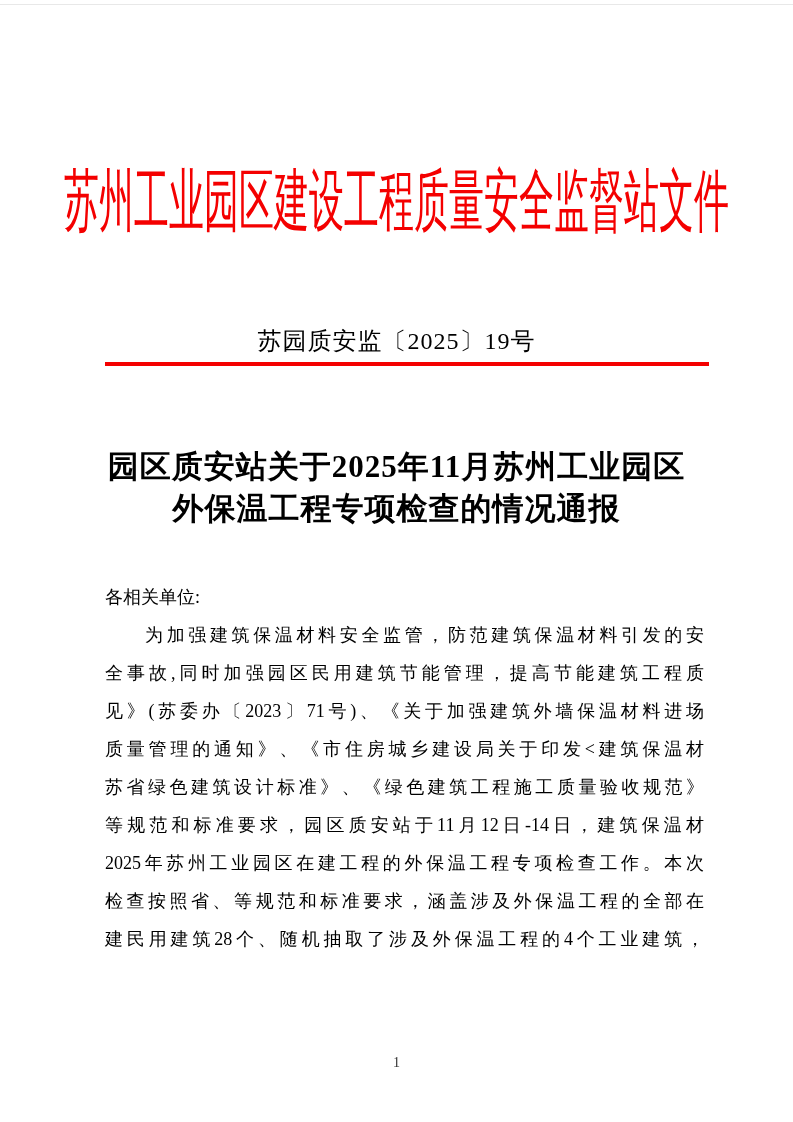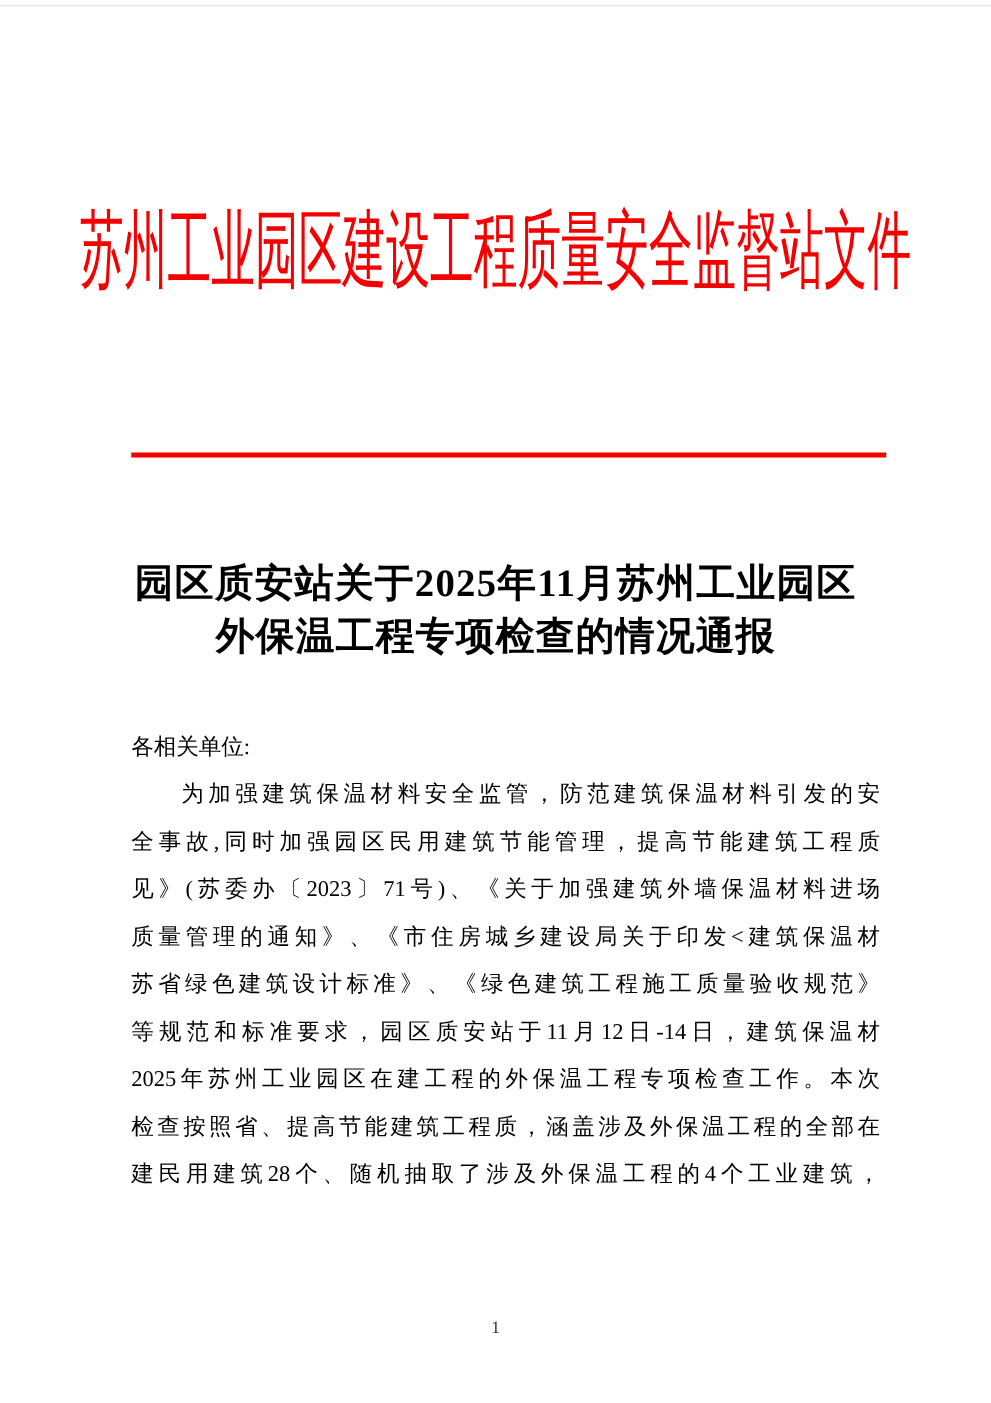--- a/index.html
+++ b/index.html
@@ -104,36 +104,37 @@
 </style>
 </head>
 <body>
 
 <div class="page">
 
   <div class="org-banner">
     <span class="stretch">苏州工业园区建设工程质量安全监督站文件</span>
   </div>
 
+  <div class="doc-number">苏园质安监〔2025〕19号</div>
 
   <div class="red-rule"></div>
 
   <div class="doc-title">
     <div>园区质安站关于2025年11月苏州工业园区</div>
     <div>外保温工程专项检查的情况通报</div>
   </div>
 
   <div class="body-block">
     <div class="salutation">各相关单位:</div>
     <div class="bline indent">为加强建筑保温材料安全监管，防范建筑保温材料引发的安</div>
     <div class="bline">全事故,同时加强园区民用建筑节能管理，提高节能建筑工程质</div>
     <div class="bline">见》(苏委办〔2023〕71号)、《关于加强建筑外墙保温材料进场</div>
     <div class="bline">质量管理的通知》、《市住房城乡建设局关于印发&lt;建筑保温材</div>
     <div class="bline">苏省绿色建筑设计标准》、《绿色建筑工程施工质量验收规范》</div>
     <div class="bline">等规范和标准要求，园区质安站于11月12日-14日，建筑保温材</div>
     <div class="bline">2025年苏州工业园区在建工程的外保温工程专项检查工作。本次</div>
-    <div class="bline">检查按照省、提高节能建筑工程质，涵盖涉及外保温工程的全部在</div>
+    <div class="bline">检查按照省、等规范和标准要求，涵盖涉及外保温工程的全部在</div>
     <div class="bline">建民用建筑28个、随机抽取了涉及外保温工程的4个工业建筑，</div>
   </div>
 
   <div class="page-number">1</div>
 
 </div>
 
 </body></html>

